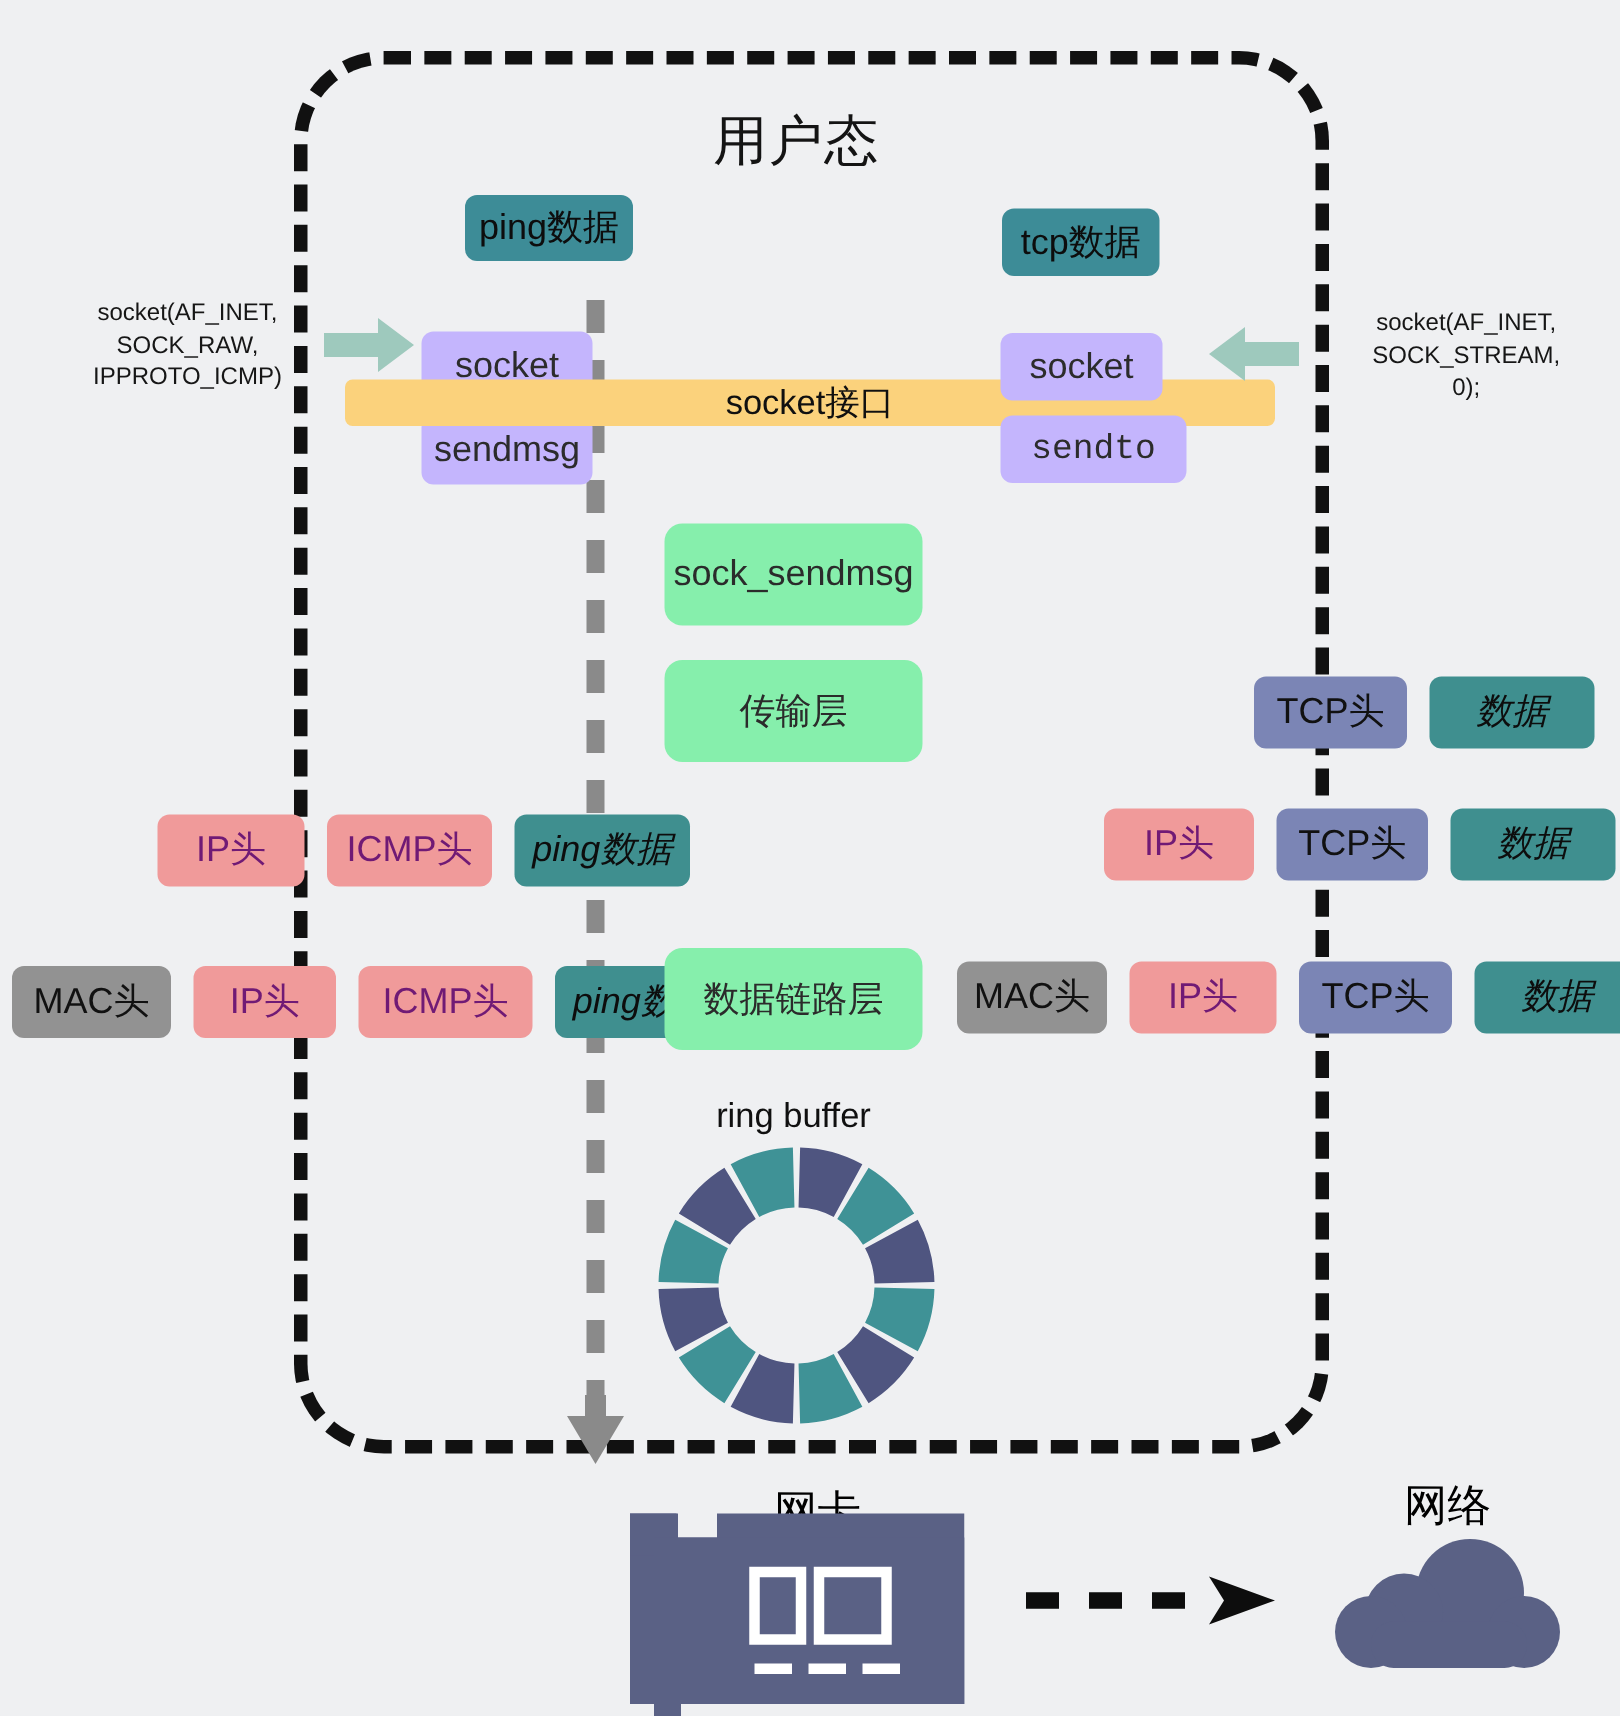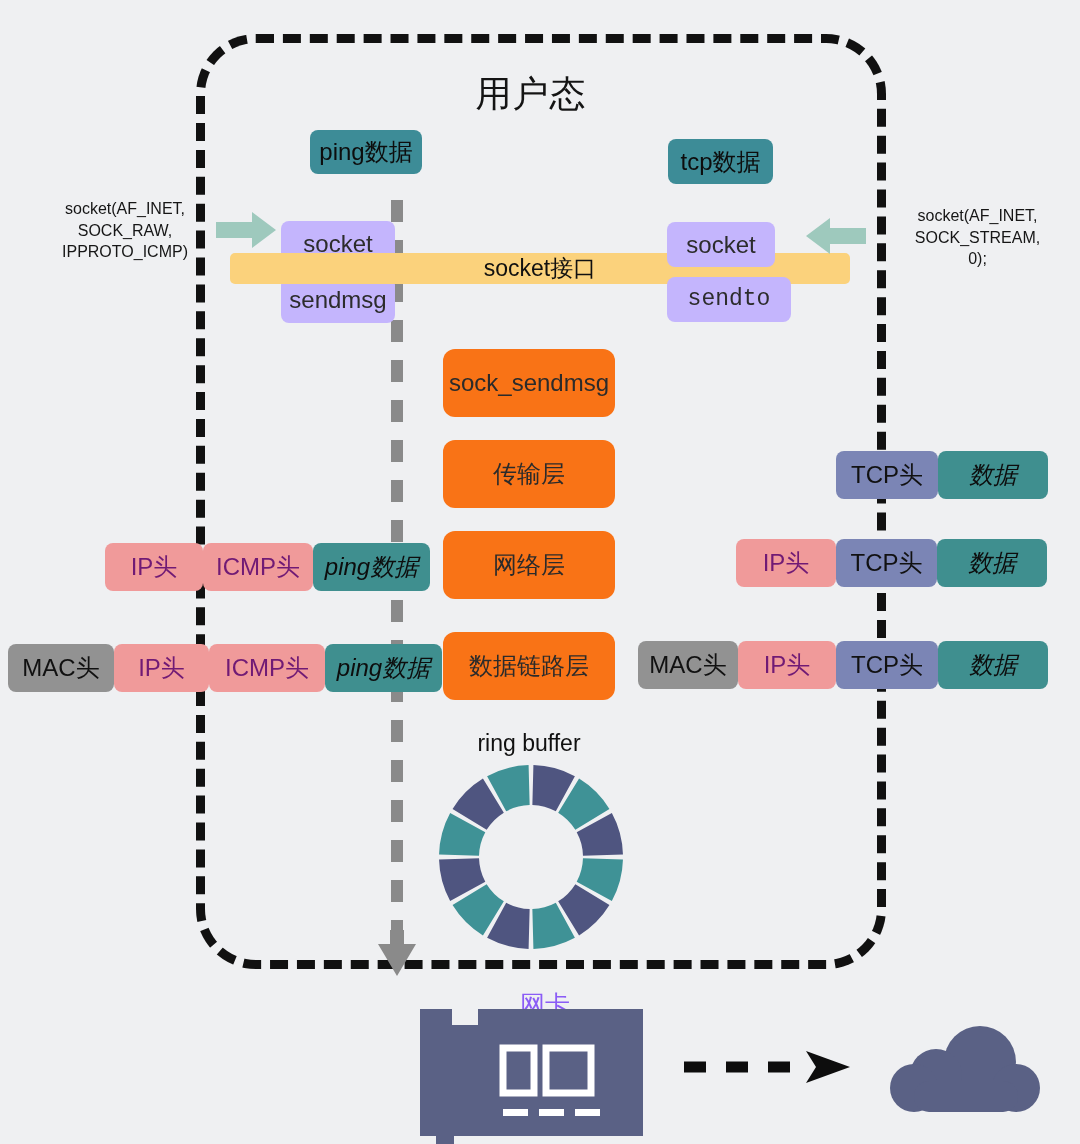--- a/index.html
+++ b/index.html
@@ -54,41 +54,41 @@
     display:flex;align-items:center;justify-content:center;
   }
   .sockbar span{font-size:23px;color:#101010;}
 
   
   .calllabel{
     font-size:16px;line-height:1.35;text-align:center;color:#161616;
   }
 
   
-  .prow{display:flex;align-items:center;gap:0;}
+  .prow{display:flex;align-items:center;gap:15px;}
   .prow .chip{height:48px;border-radius:8px;}
 
   
   .kbox{
     width:172px;height:68px;border-radius:12px;
-    background:#f97316;
+    background:#86efac;
     display:flex;align-items:center;justify-content:center;
     font-size:24px;color:#2b2b2b;
   }
 
   
   .vdash{
     left:391px;top:200px;width:12px;height:745px;
     background:repeating-linear-gradient(to bottom,
       #8a8a8a 0px,#8a8a8a 22px,transparent 22px,transparent 40px);
   }
 
   .ringlabel{font-size:23px;color:#101010;text-align:center;}
 
-  .netcard-label,.cloud-label{font-size:25px;color:#8b5cf6;text-align:center;}
+  .netcard-label,.cloud-label{font-size:29px;color:#000000;text-align:center;}
 </style>
 </head>
 <body>
 
 <div id="stage">
 
   <div class="abs boundary"></div>
 
   <div class="abs vdash"></div>
 
@@ -160,21 +160,20 @@
 
   <div class="abs prow" style="left:638px;top:641px;">
     <div class="chip gray" style="width:100px;">MAC头</div>
     <div class="chip pink" style="width:98px;">IP头</div>
     <div class="chip purple" style="width:102px;">TCP头</div>
     <div class="chip teal-data" style="width:110px;">数据</div>
   </div>
 
   <div class="abs kbox" style="left:443px;top:349px;">sock_sendmsg</div>
   <div class="abs kbox" style="left:443px;top:440px;">传输层</div>
-  <div class="abs kbox" style="left:443px;top:531px;">网络层</div>
   <div class="abs ringlabel" style="left:404px;top:730px;width:250px;">ring buffer</div>
 
   <div class="abs kbox" style="left:443px;top:632px;">数据链路层</div>
   <svg class="abs" id="ringbuffer" style="left:437px;top:763px;width:188px;height:188px;" viewBox="0 0 188 188">
       <path d="M96.40827924432433 2.0315261022487334 A92 92 0 0 1 137.89860594388398 13.148825635099186 L118.81225553349964 48.3015101415778 A52 52 0 0 0 95.3612013120094 42.01781910127102 Z" fill="#4f5580"></path>
       <path d="M142.0698679538673 15.55710487942352 A92 92 0 0 1 172.44289512057648 45.93013204613271 L138.3372885464128 66.83007463477065 A52 52 0 0 0 121.16992536522935 49.66271145358721 Z" fill="#3f9296"></path>
       <path d="M174.85117436490083 50.10139405611603 A92 92 0 0 1 185.96847389775127 91.59172075567567 L145.98218089872898 92.6387986879906 A52 52 0 0 0 139.6984898584222 69.18774446650036 Z" fill="#4f5580"></path>
       <path d="M185.96847389775127 96.40827924432433 A92 92 0 0 1 174.85117436490083 137.89860594388398 L139.6984898584222 118.81225553349964 A52 52 0 0 0 145.98218089872898 95.3612013120094 Z" fill="#3f9296"></path>
       <path d="M172.44289512057648 142.0698679538673 A92 92 0 0 1 142.0698679538673 172.44289512057648 L121.16992536522935 138.3372885464128 A52 52 0 0 0 138.3372885464128 121.16992536522935 Z" fill="#4f5580"></path>
       <path d="M137.89860594388398 174.85117436490083 A92 92 0 0 1 96.40827924432433 185.96847389775127 L95.3612013120094 145.98218089872898 A52 52 0 0 0 118.81225553349964 139.6984898584222 Z" fill="#3f9296"></path>
@@ -197,20 +196,21 @@
     <rect x="88" y="104" width="25" height="7" fill="#ffffff"></rect>
     <rect x="124" y="104" width="25" height="7" fill="#ffffff"></rect>
     <rect x="160" y="104" width="25" height="7" fill="#ffffff"></rect>
   </svg>
 
   <svg class="abs" style="left:682px;top:1048px;width:172px;height:38px;" viewBox="0 0 172 38">
     <line x1="2" y1="19" x2="122" y2="19" stroke="#0d0d0d" stroke-width="11" stroke-dasharray="22,20"></line>
     <polygon points="124,3 168,19 124,35 134,19" fill="#0d0d0d"></polygon>
   </svg>
 
+  <div class="abs cloud-label" style="left:885px;top:984px;width:160px;">网络</div>
   <svg class="abs" style="left:888px;top:1026px;width:155px;height:86px;" viewBox="0 0 155 86">
     <g fill="#5a6185">
       <circle cx="92" cy="36" r="36"></circle>
       <circle cx="48" cy="49" r="26"></circle>
       <circle cx="26" cy="62" r="24"></circle>
       <circle cx="128" cy="62" r="24"></circle>
       <rect x="26" y="55" width="104" height="31" rx="15"></rect>
     </g>
   </svg>
 

